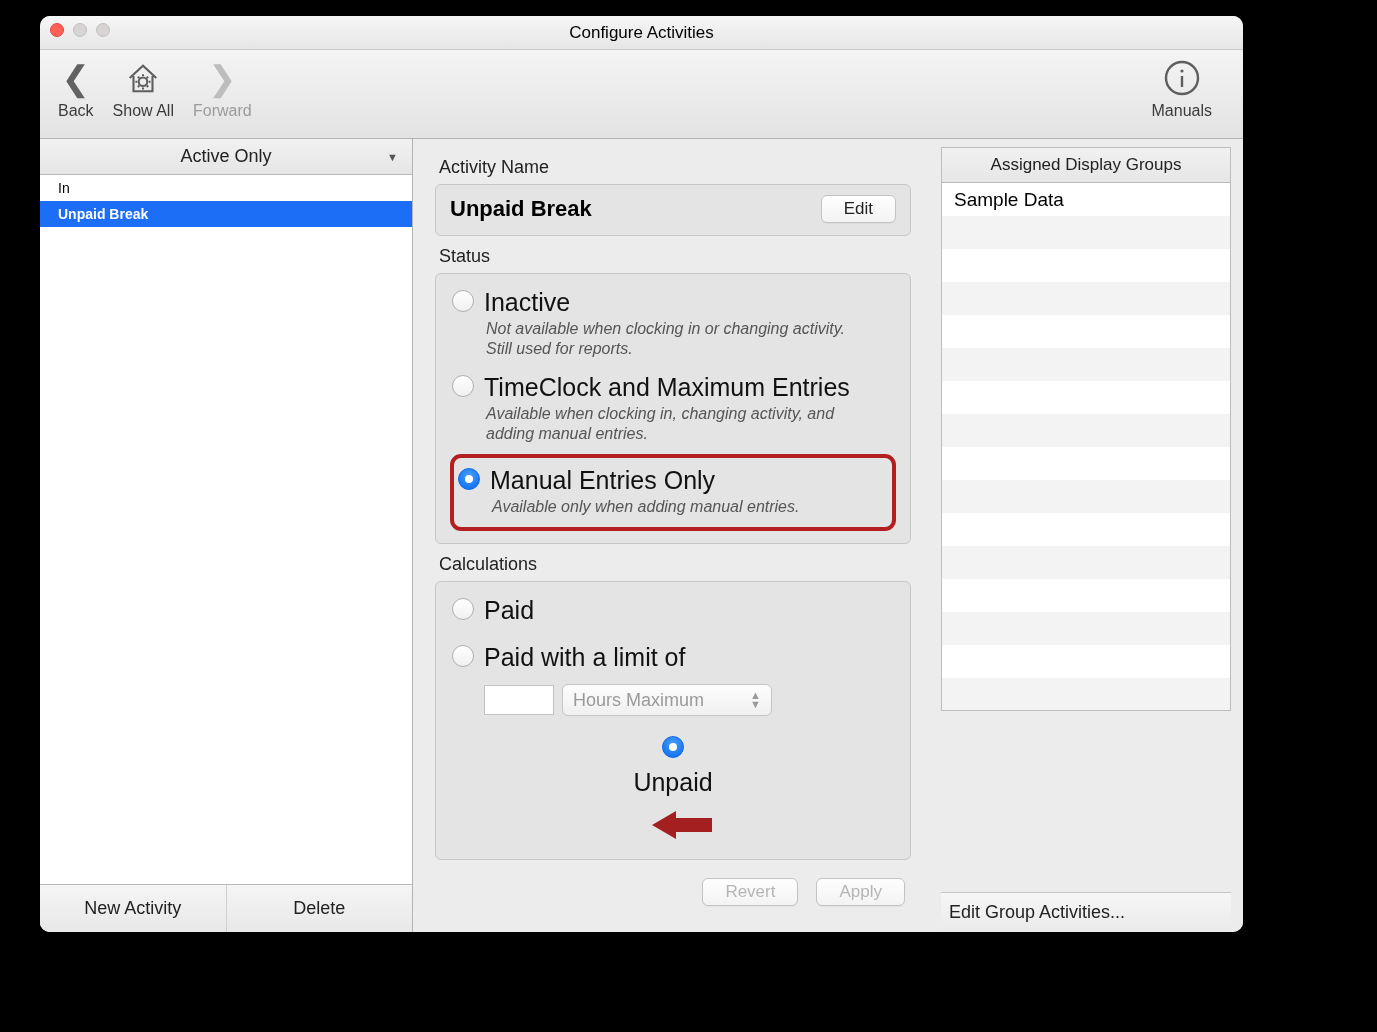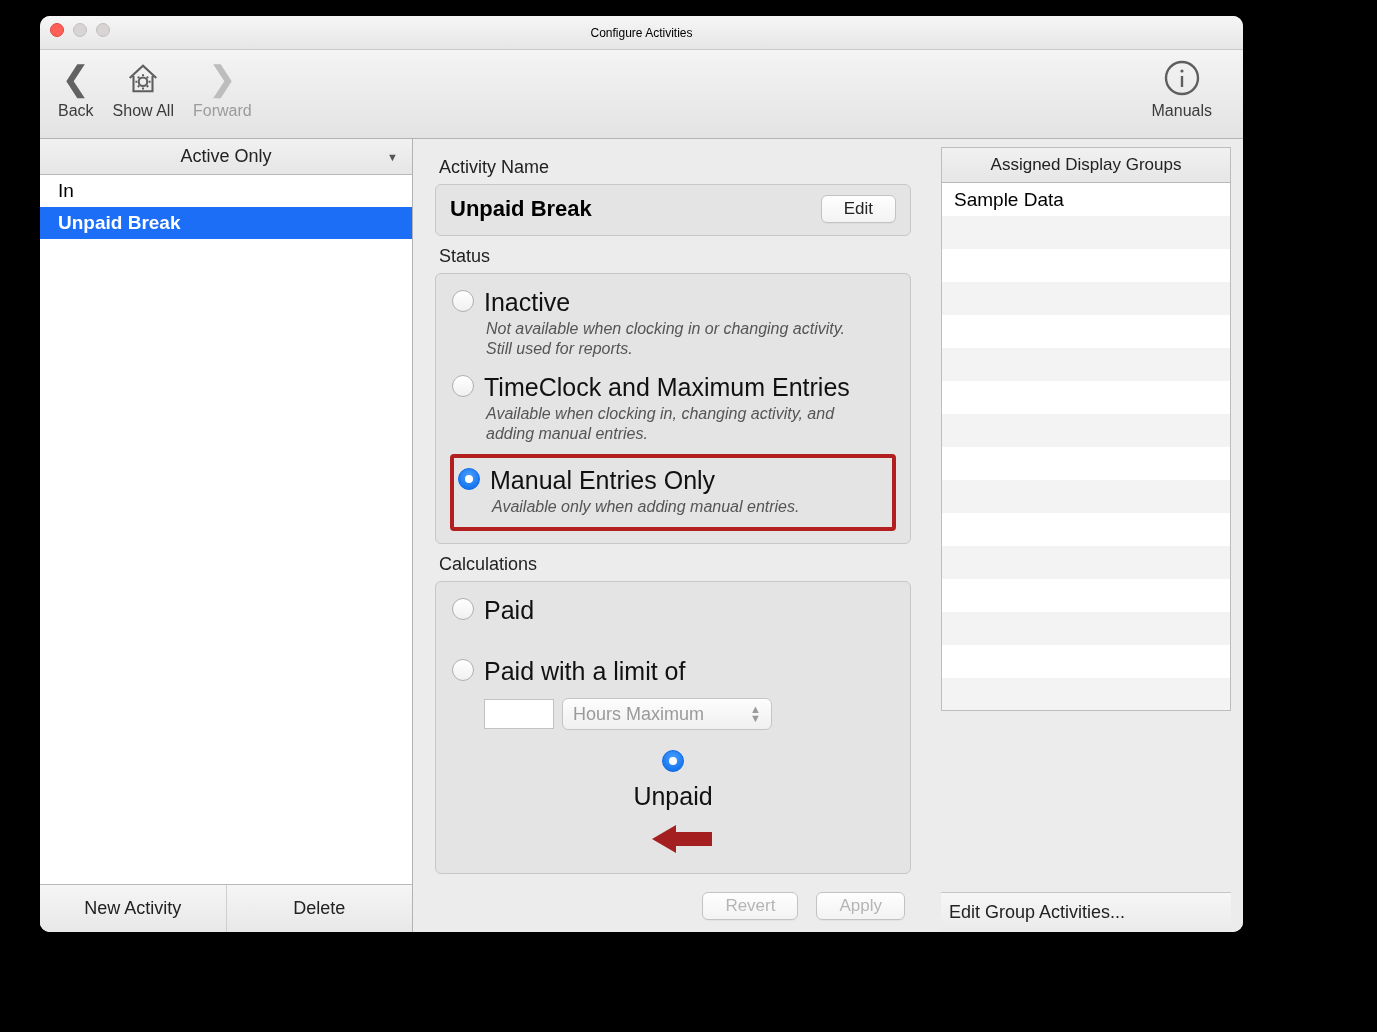--- a/index.html
+++ b/index.html
@@ -26,21 +26,21 @@
     display: flex;
     flex-direction: column;
   }
   
   .titlebar {
     position: relative;
     height: 34px;
     background: linear-gradient(#f6f6f6, #e6e6e6);
     border-bottom: 1px solid #c9c9c9;
     display: flex; align-items: center; justify-content: center;
-    font-size: 12px; font-weight: 500;
+    font-size: 17px; font-weight: 500;
   }
   .traffic {
     position: absolute; left: 10px; top: 7px; display: flex; gap: 9px;
   }
   .dot { width: 14px; height: 14px; border-radius: 50%; background: #d7d4d3; border: 1px solid #c2bfbe; }
   .dot.red { background: #ff5f57; border-color: #e14640; }
 
   
   .toolbar {
     height: 89px;
@@ -72,21 +72,21 @@
     background: #fff;
   }
   .filter-row {
     height: 36px; background: linear-gradient(#f1f1f1,#e6e6e6);
     border-bottom: 1px solid #b9b9b9;
     display: flex; align-items: center; justify-content: center;
     font-size: 18px; color: #222; position: relative;
   }
   .filter-caret { position: absolute; right: 14px; font-size: 11px; color: #555; }
   .list { flex:1; overflow:auto; background:#fff; }
-  .list-item { padding: 5px 4px 5px 18px; font-size: 19px; }
+  .list-item { padding: 5px 4px 5px 18px; font-size: 14px; }
   .list-item.selected { background: #1c6ef6; color: #fff; font-weight: 700; }
   .sidebar-footer {
     height: 48px; display:flex; border-top:1px solid #b9b9b9; background: linear-gradient(#f5f5f5,#e8e8e8);
   }
   .sb-btn { flex:1; display:flex; align-items:center; justify-content:center; font-size:18px; color:#222; border-right:1px solid #cfcfcf; }
   .sb-btn:last-child { border-right:none; }
 
   
   .main {
     flex:1; display:flex; flex-direction:column;
@@ -136,21 +136,21 @@
   .radio.selected::after {
     content:""; position:absolute; left:50%; top:50%;
     width:8px; height:8px; border-radius:50%; background:#fff;
     transform: translate(-50%,-50%);
   }
   .opt-title { font-size: 25px; color:#111; }
   .opt-desc  { font-size: 16px; color:#555; margin: 2px 0 0 2px; max-width: 380px; line-height:1.25;font-style:italic; }
 
   .highlight-box {
     border: 4px solid #b31f1f;
-    border-radius: 4px;
+    border-radius: 11px;
     padding: 4px 6px 6px 2px;
     margin-top: 6px;
   }
 
   .calc-inline { display:flex; align-items:center; gap: 8px; margin: 8px 0 0 34px; }
   .num-input {
     width: 70px; height: 30px; background:#fff; border:1px solid #c2c2c2; border-radius:0;
   }
   .select {
     flex-shrink:0; min-width: 210px; height:32px;
@@ -296,21 +296,21 @@
                 </div>
               </div>
             </div>
 
             <div class="section-label">Calculations</div>
             <div class="panel">
               <div class="radio-row">
                 <div class="radio"></div>
                 <div class="opt-title">Paid</div>
               </div>
-              <div class="radio-row" style="margin-top:24px;">
+              <div class="radio-row" style="margin-top:10px;">
                 <div class="radio"></div>
                 <div class="opt-title">Paid with a limit of</div>
               </div>
               <div class="calc-inline">
                 <input class="num-input" value="" style="">
                 <div class="select">
                   <span>Hours Maximum</span>
                   <div class="select-arrows">▲<br>▼</div>
                 </div>
               </div>

